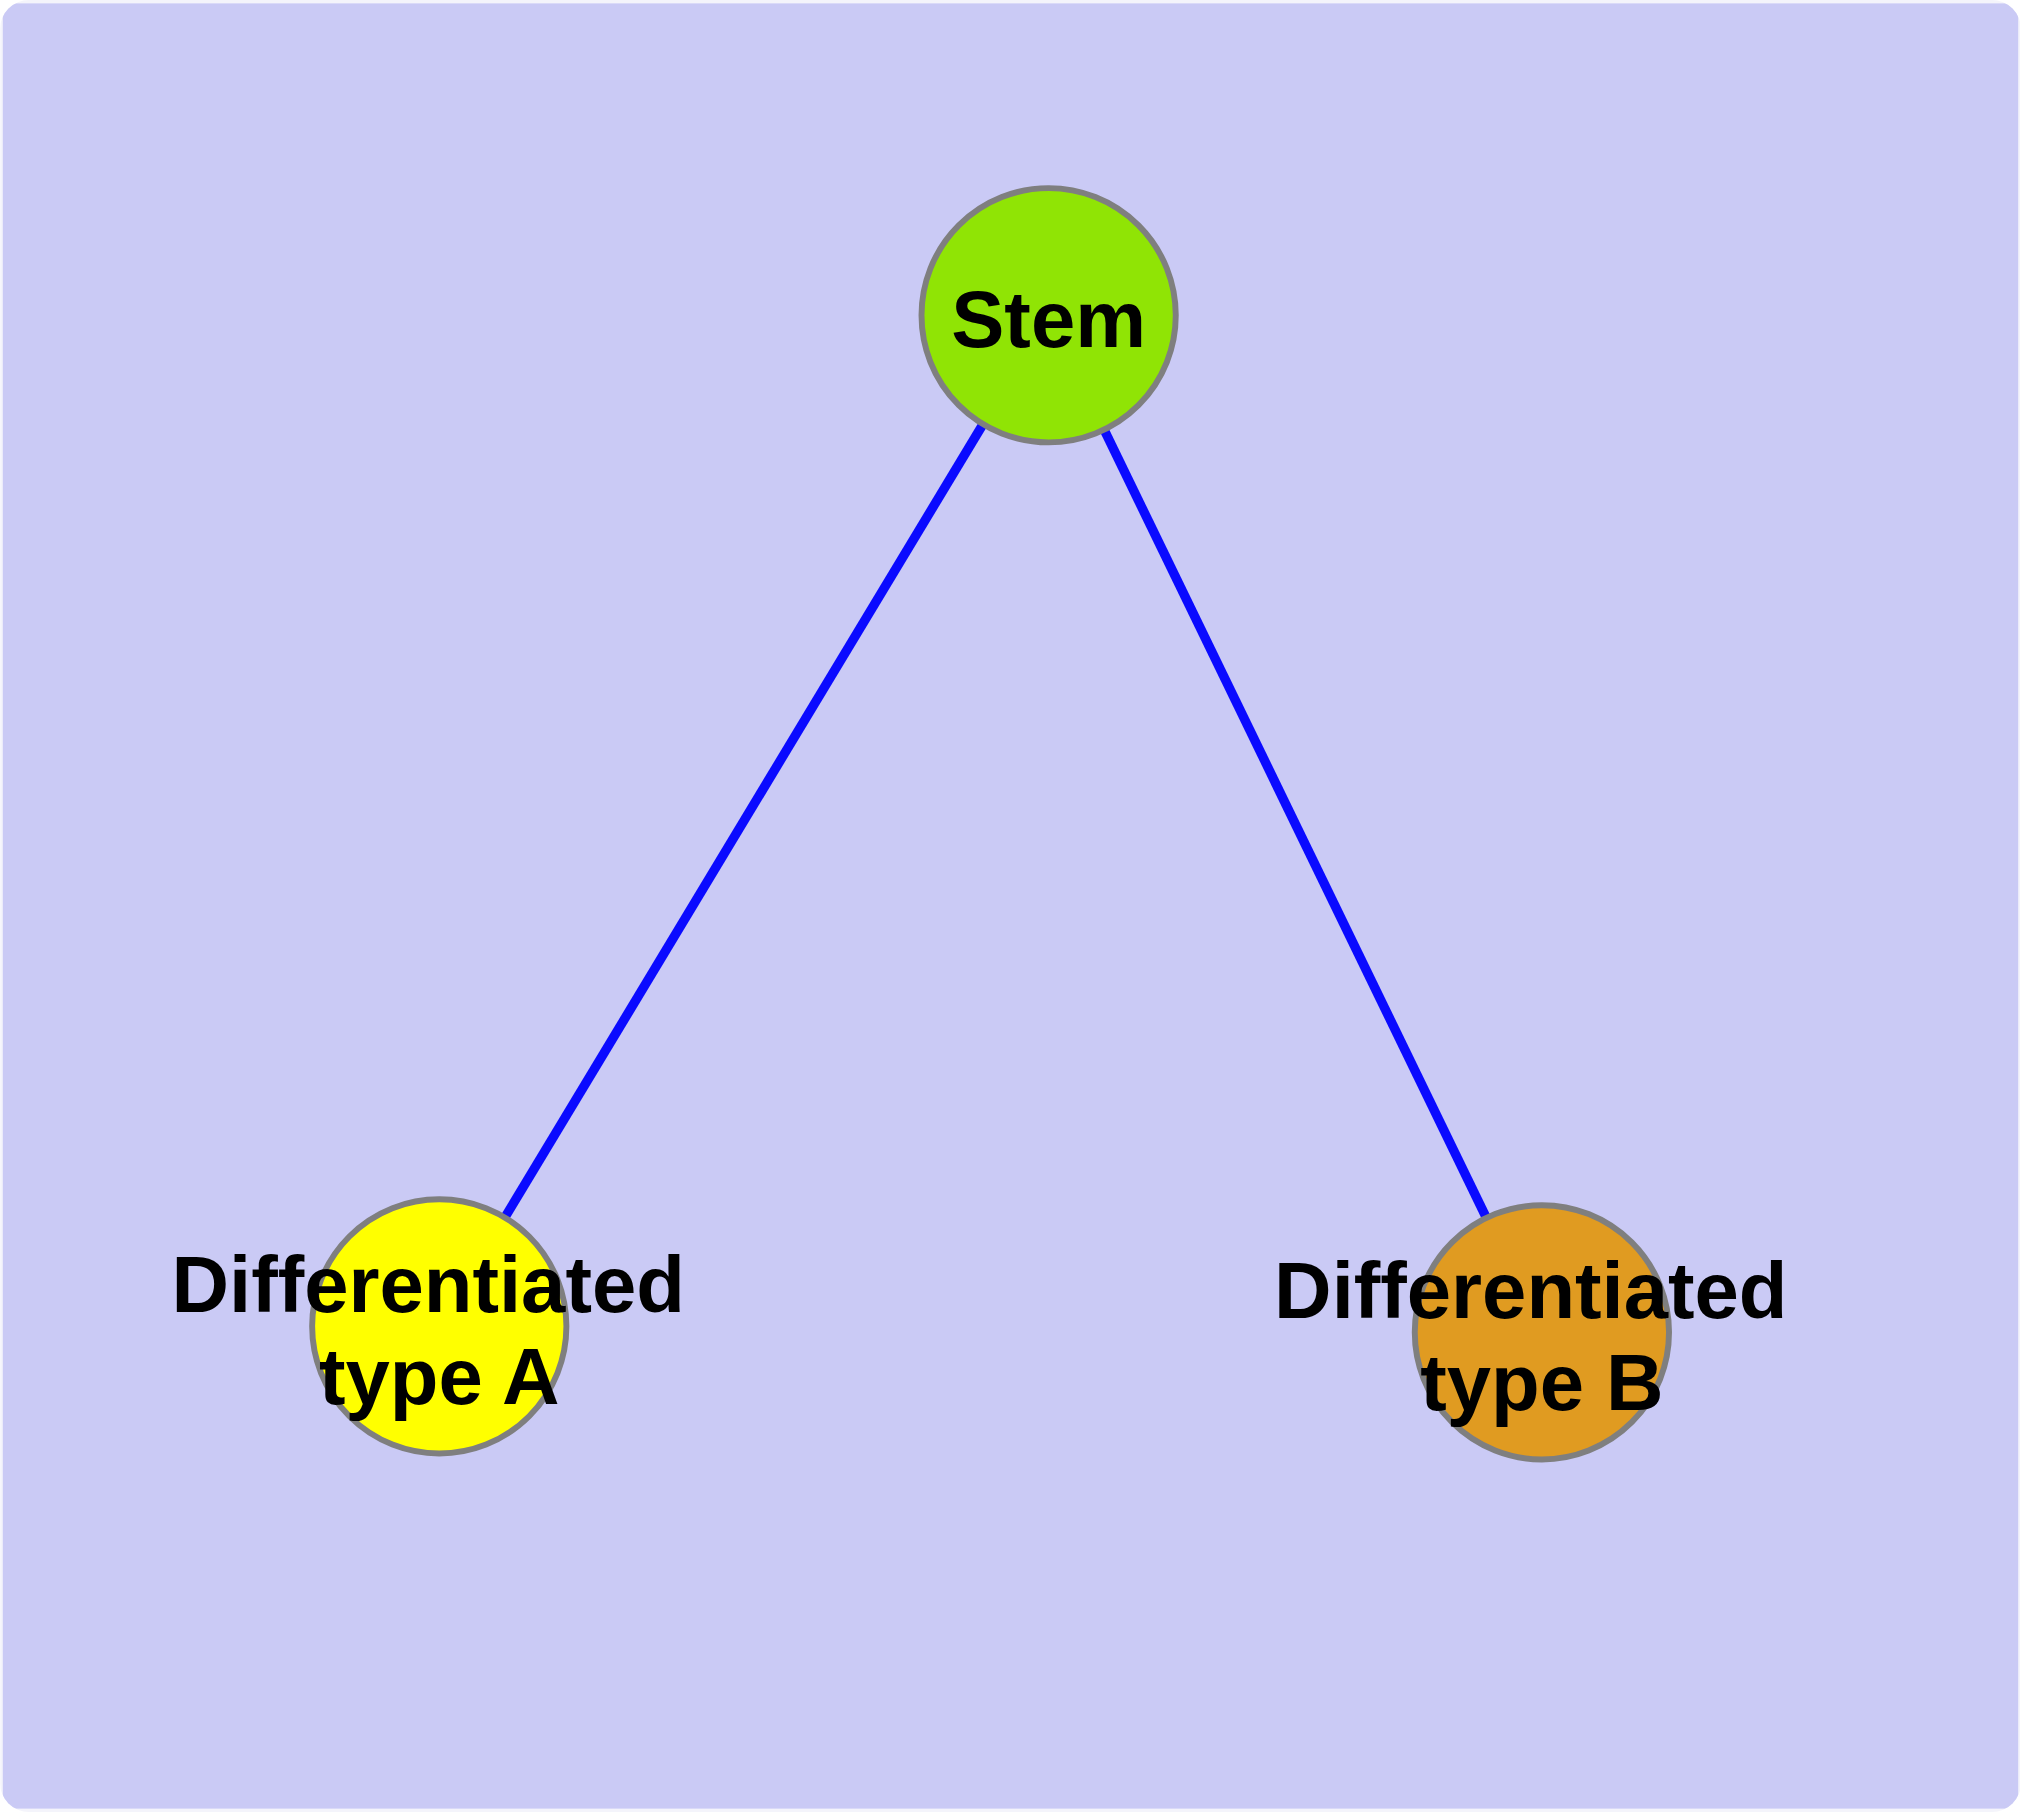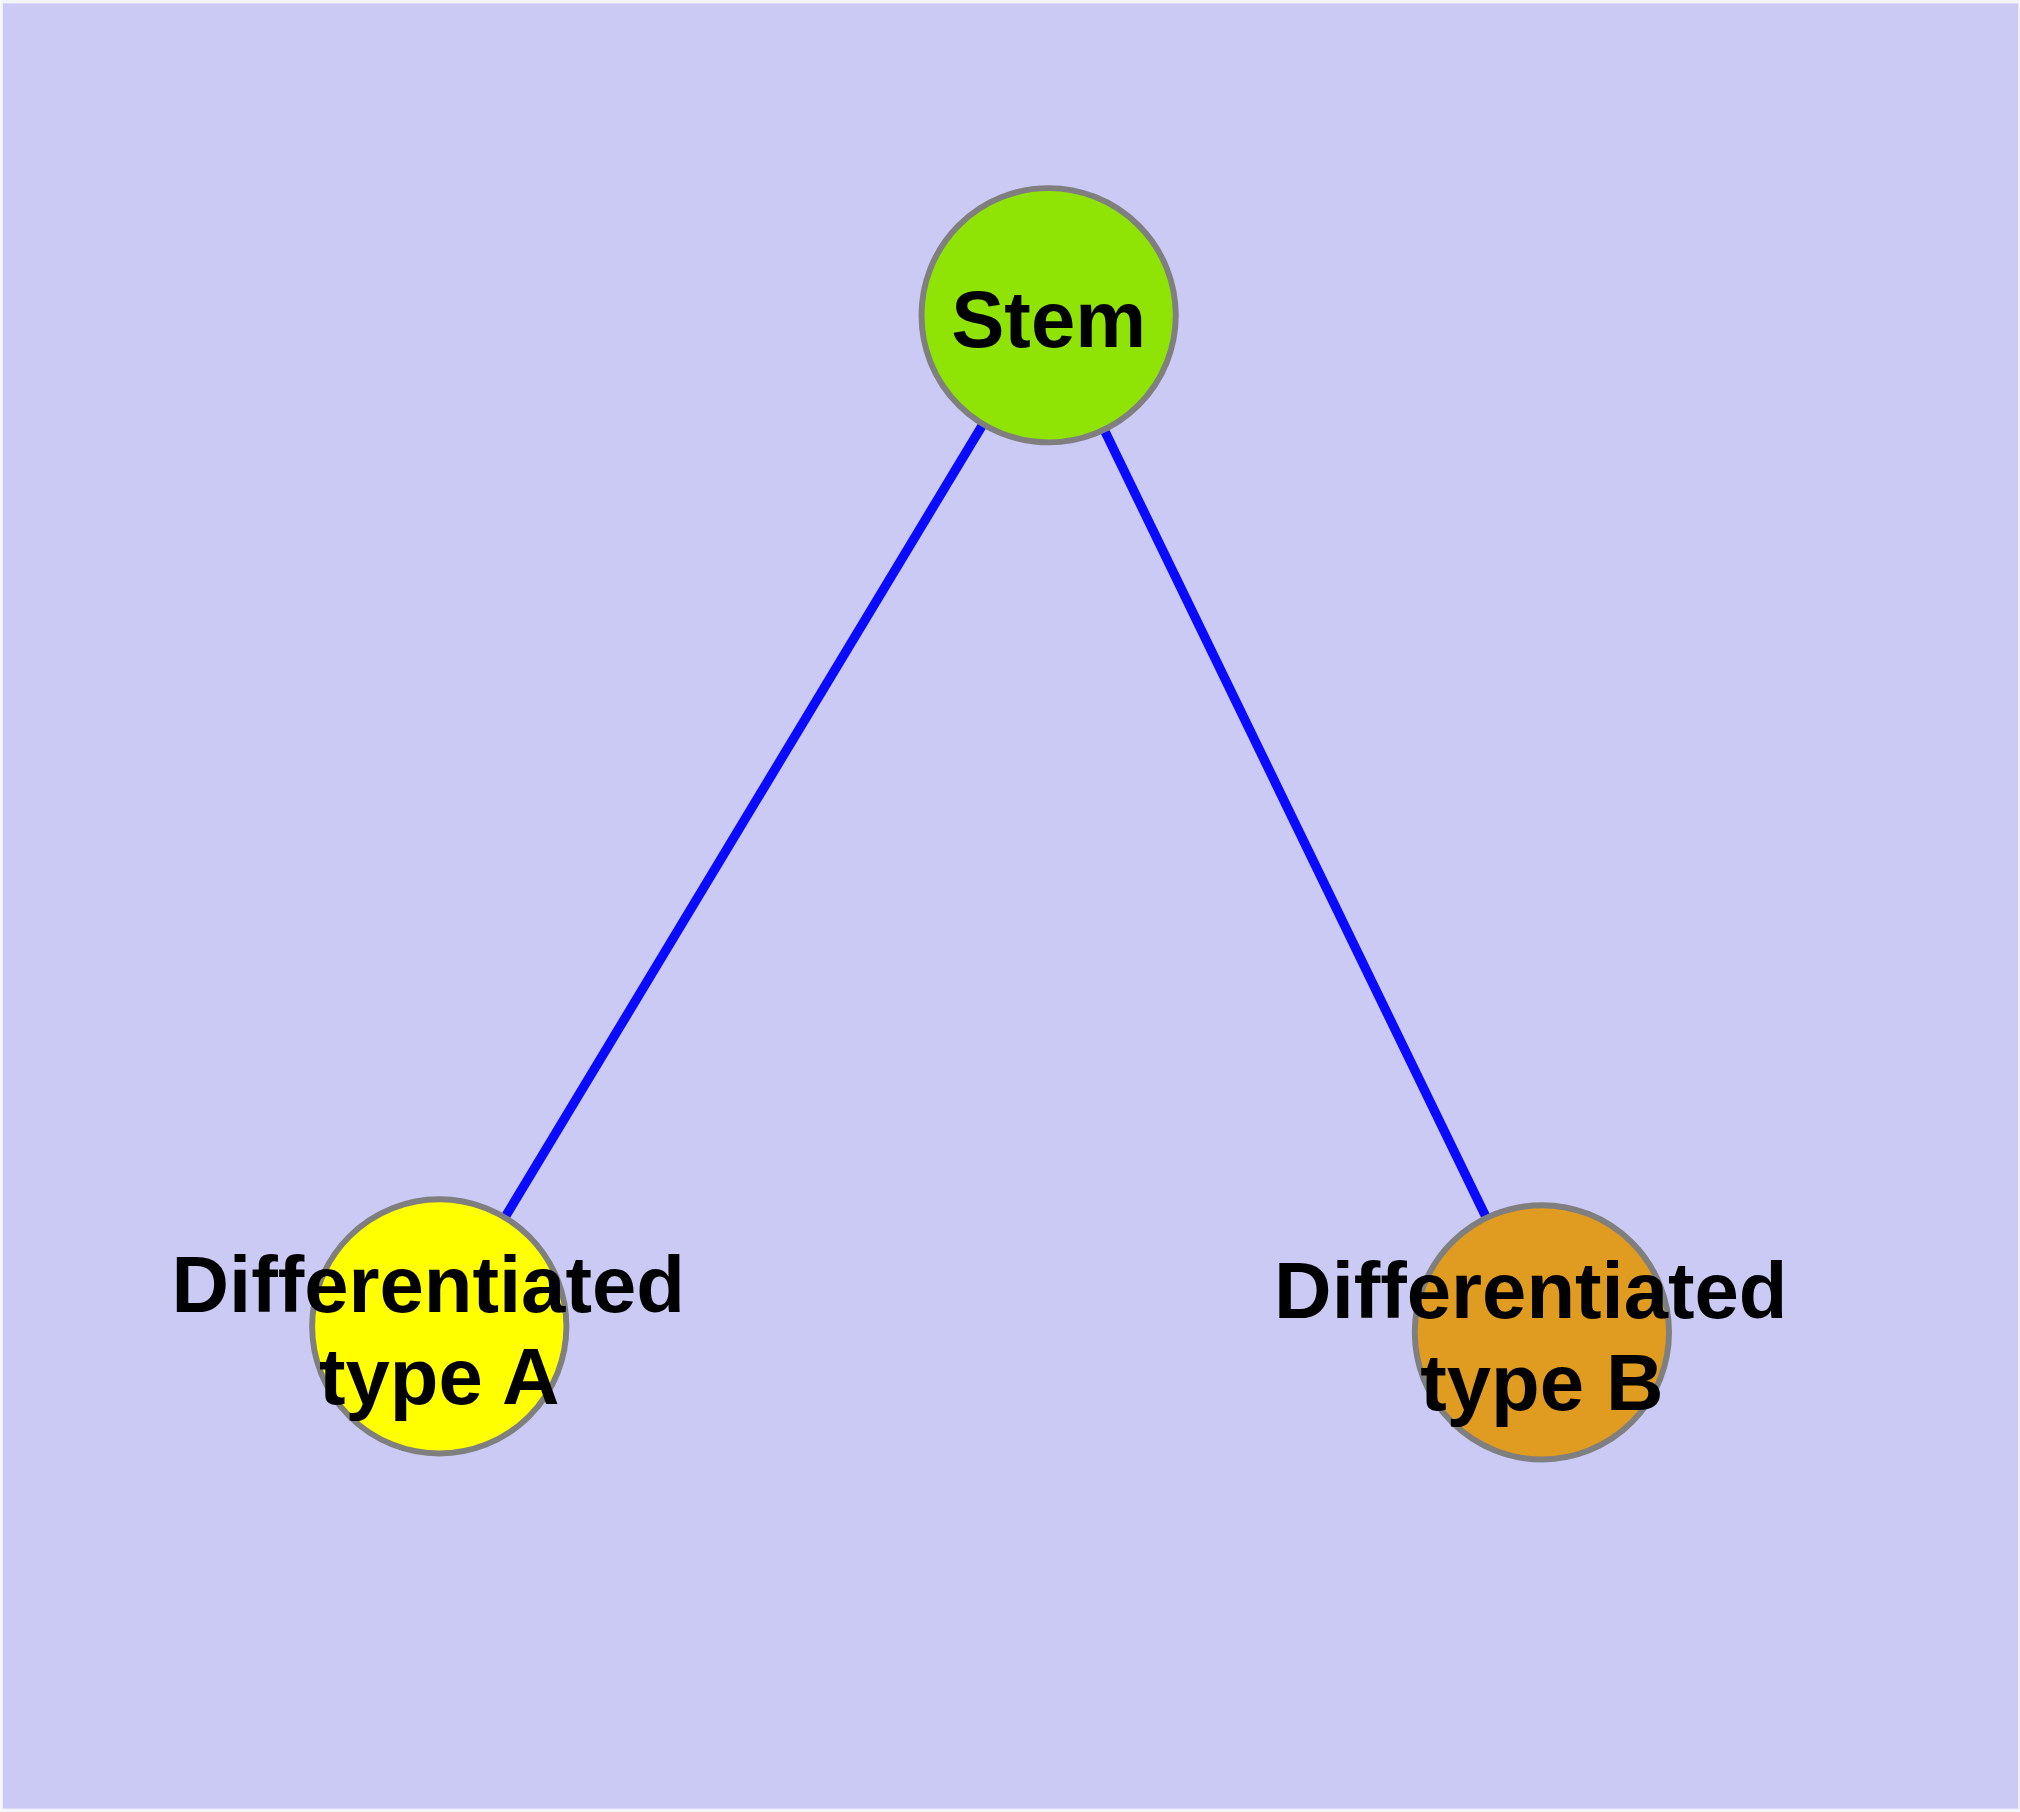--- a/index.html
+++ b/index.html
@@ -5,20 +5,21 @@
   html, body {
     margin: 0;
     padding: 0;
   }
   #root {
     position: relative;
     width: 2021px;
     height: 1812px;
     overflow: hidden;
     font-family: "Liberation Sans", sans-serif;
+    border-radius: 29px;
   }
   #root svg {
     position: absolute;
     left: 0;
     top: 0;
     display: block;
   }
   .node-label {
     font-family: "Liberation Sans", sans-serif;
     font-weight: bold;

